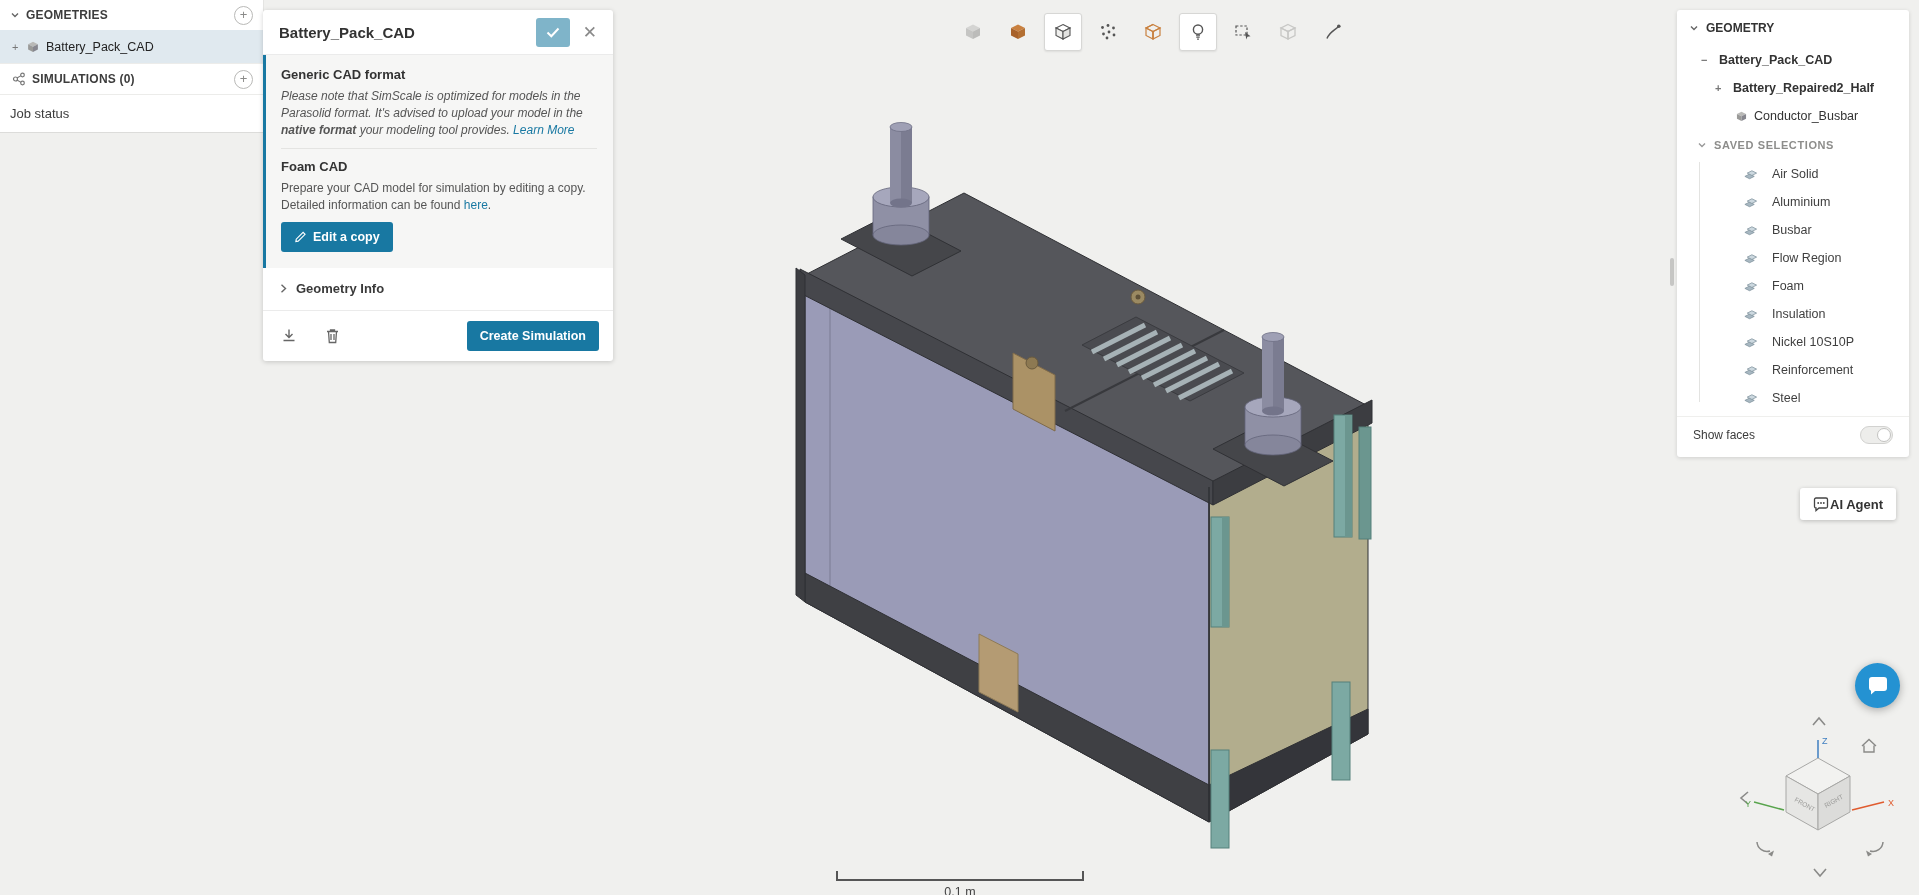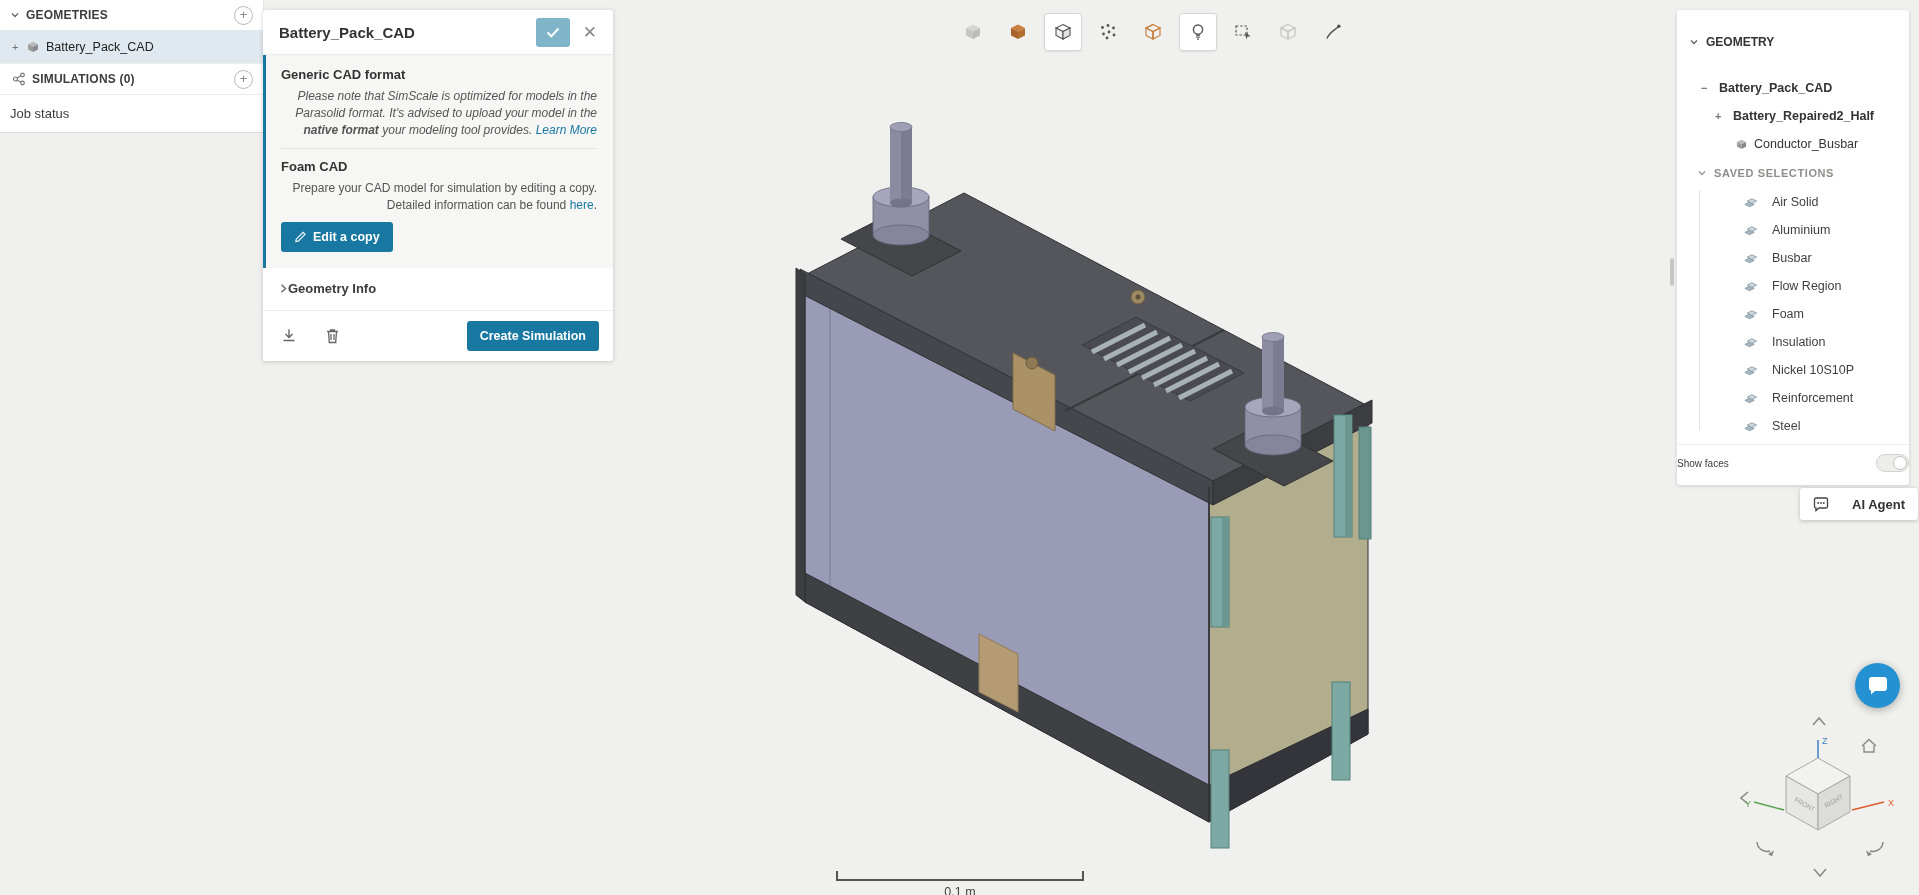--- a/index.html
+++ b/index.html
@@ -34,55 +34,55 @@
   
   #detail-panel{position:absolute;left:263px;top:10px;width:350px;background:#fff;z-index:4;
     border-radius:3px;box-shadow:0 1px 5px rgba(0,0,0,.18);}
   #dp-header{height:44px;display:flex;align-items:center;padding:0 12px 0 16px;border-bottom:1px solid #ebebeb;}
   #dp-title{font-size:15px;font-weight:700;color:#333;flex:1;}
   .confirm-btn{width:34px;height:29px;border:none;border-radius:3px;background:#7fb4c9;color:#fff;
     font-size:14px;cursor:pointer;margin-right:9px;display:flex;align-items:center;justify-content:center;}
   .close-btn{background:none;border:none;color:#8a8a8a;font-size:17px;cursor:pointer;padding:2px 4px;line-height:1;}
   #dp-gray{background:#f6f6f5;border-left:3px solid #1878a2;padding:12px 16px 16px 15px;}
   #dp-gray h4{margin:0 0 6px 0;font-size:13px;color:#333;}
-  #dp-gray p{margin:0 0 8px 0;font-size:12px;color:#555;line-height:1.4;text-align:right;}
+  #dp-gray p{margin:0 0 8px 0;font-size:12px;color:#555;line-height:1.4;}
   .italic{font-style:italic;}
   .hr{border-top:1px solid #e4e4e2;margin:10px 0;}
   a.link{color:#1878a2;text-decoration:none;cursor:pointer;}
   .btn-primary{background:#1878a2;color:#fff;border:none;border-radius:3px;font-size:12.5px;font-weight:700;
     padding:8px 13px;cursor:pointer;display:inline-flex;align-items:center;gap:6px;font-family:inherit;}
-  #dp-geominfo{height:42px;display:flex;align-items:center;padding:0 16px;font-size:13px;font-weight:700;color:#3a3a3a;
+  #dp-geominfo{height:42px;display:flex;align-items:center;gap:8px;padding:0 16px;font-size:13px;font-weight:700;color:#3a3a3a;
     border-bottom:1px solid #ebebeb;cursor:pointer;}
   #dp-footer{height:50px;display:flex;align-items:center;gap:20px;padding:0 14px;}
   .icon-btn{background:none;border:none;cursor:pointer;padding:3px;}
   
   #toolbar{position:absolute;left:954px;top:13px;display:flex;gap:7px;z-index:2;}
   .tool{width:36px;height:36px;display:flex;align-items:center;justify-content:center;cursor:pointer;
     border:1px solid transparent;border-radius:3px;}
   .tool.selected{background:#fff;border-color:#d7d7d5;box-shadow:0 1px 2px rgba(0,0,0,.08);}
   
   #right-panel{position:absolute;left:1677px;top:10px;width:232px;background:#fff;z-index:3;
     border-radius:3px;box-shadow:0 1px 4px rgba(0,0,0,.14);padding-bottom:4px;}
-  .rp-header{height:32px;display:flex;align-items:center;gap:7px;padding:16px 12px;font-size:12px;font-weight:700;color:#333;}
+  .rp-header{height:32px;display:flex;align-items:center;gap:7px;padding:2px 12px;font-size:12px;font-weight:700;color:#333;}
   .rp-subheader{height:30px;display:flex;align-items:center;gap:7px;padding:0 20px;font-size:11px;font-weight:700;
     color:#8d8d8b;letter-spacing:.6px;}
   .tree-row{height:28px;display:flex;align-items:center;gap:6px;font-size:12.5px;color:#333;}
   .t1{padding-left:24px;font-weight:600;}
   .t2{padding-left:38px;font-weight:700;}
   .t3{padding-left:58px;}
   .sel-list{position:relative;}
   .sel-list:before{content:"";position:absolute;left:22px;top:2px;bottom:10px;width:1px;background:#e3e3e1;}
   .sel-row{height:28px;display:flex;align-items:center;gap:14px;padding-left:66px;font-size:12.5px;color:#3f3f3f;cursor:pointer;}
-  #show-faces{height:36px;display:flex;align-items:center;padding:0 0;font-size:10px;color:#3c3c3c;border-top:1px solid #efefed;margin-top:4px;gap:33px;}
+  #show-faces{height:36px;display:flex;align-items:center;padding:0 16px;font-size:12px;color:#3c3c3c;border-top:1px solid #efefed;margin-top:4px;gap:33px;}
   .toggle{width:31px;height:16px;border-radius:9px;background:#ededeb;border:1px solid #d2d2d0;position:relative;cursor:pointer;}
   .toggle .knob{position:absolute;right:1px;top:1px;width:12px;height:12px;border-radius:50%;background:#fff;border:1px solid #c3c3c1;}
   #panel-handle{position:absolute;left:1670px;top:258px;width:4px;height:28px;background:#c6c6c4;border-radius:2px;z-index:3;}
   
   #ai-agent{position:absolute;left:1800px;top:488px;height:32px;background:#fff;border-radius:3px;z-index:4;
-    box-shadow:0 1px 4px rgba(0,0,0,.22);display:flex;align-items:center;gap:23px;padding:0 13px;font-size:13px;
+    box-shadow:0 1px 4px rgba(0,0,0,.22);display:flex;align-items:center;gap:1px;padding:0 13px;font-size:13px;
     font-weight:600;color:#333;cursor:pointer;border:none;font-family:inherit;}
   #chat-launcher{position:absolute;left:1855px;top:663px;width:45px;height:45px;border-radius:50%;background:#2492d2;
     z-index:5;box-shadow:0 2px 8px rgba(0,0,0,.3);display:flex;align-items:center;justify-content:center;cursor:pointer;border:none;}
   #navcube{position:absolute;left:1728px;top:706px;z-index:4;}
 </style>
 </head>
 <body>
 
 <div id="viewport">
   <svg id="model-svg" width="630" height="770" viewBox="0 0 630 770">

